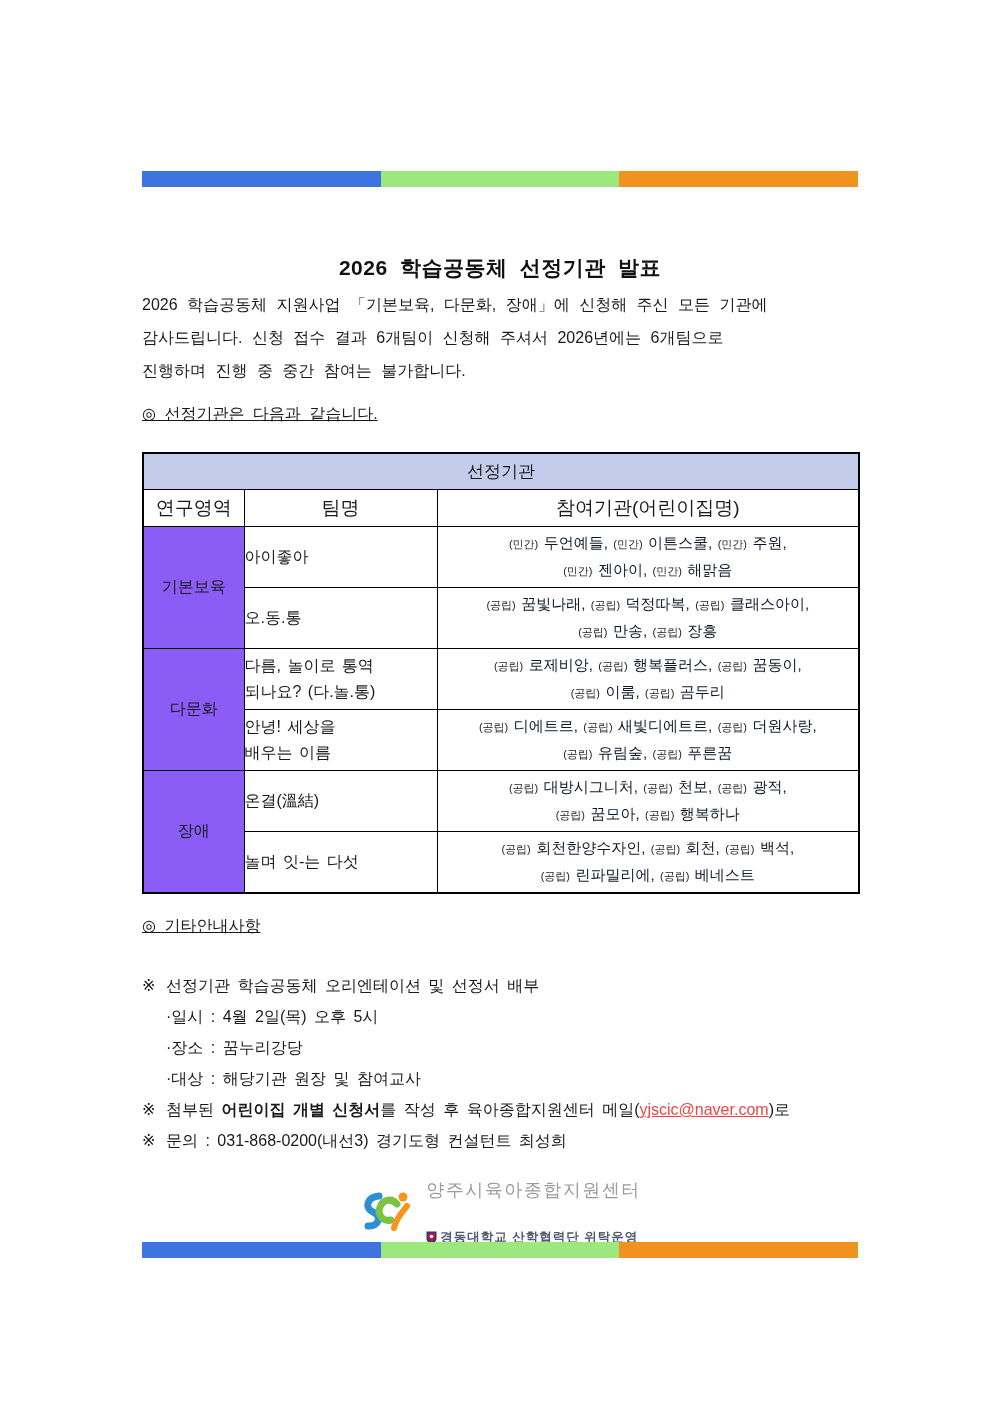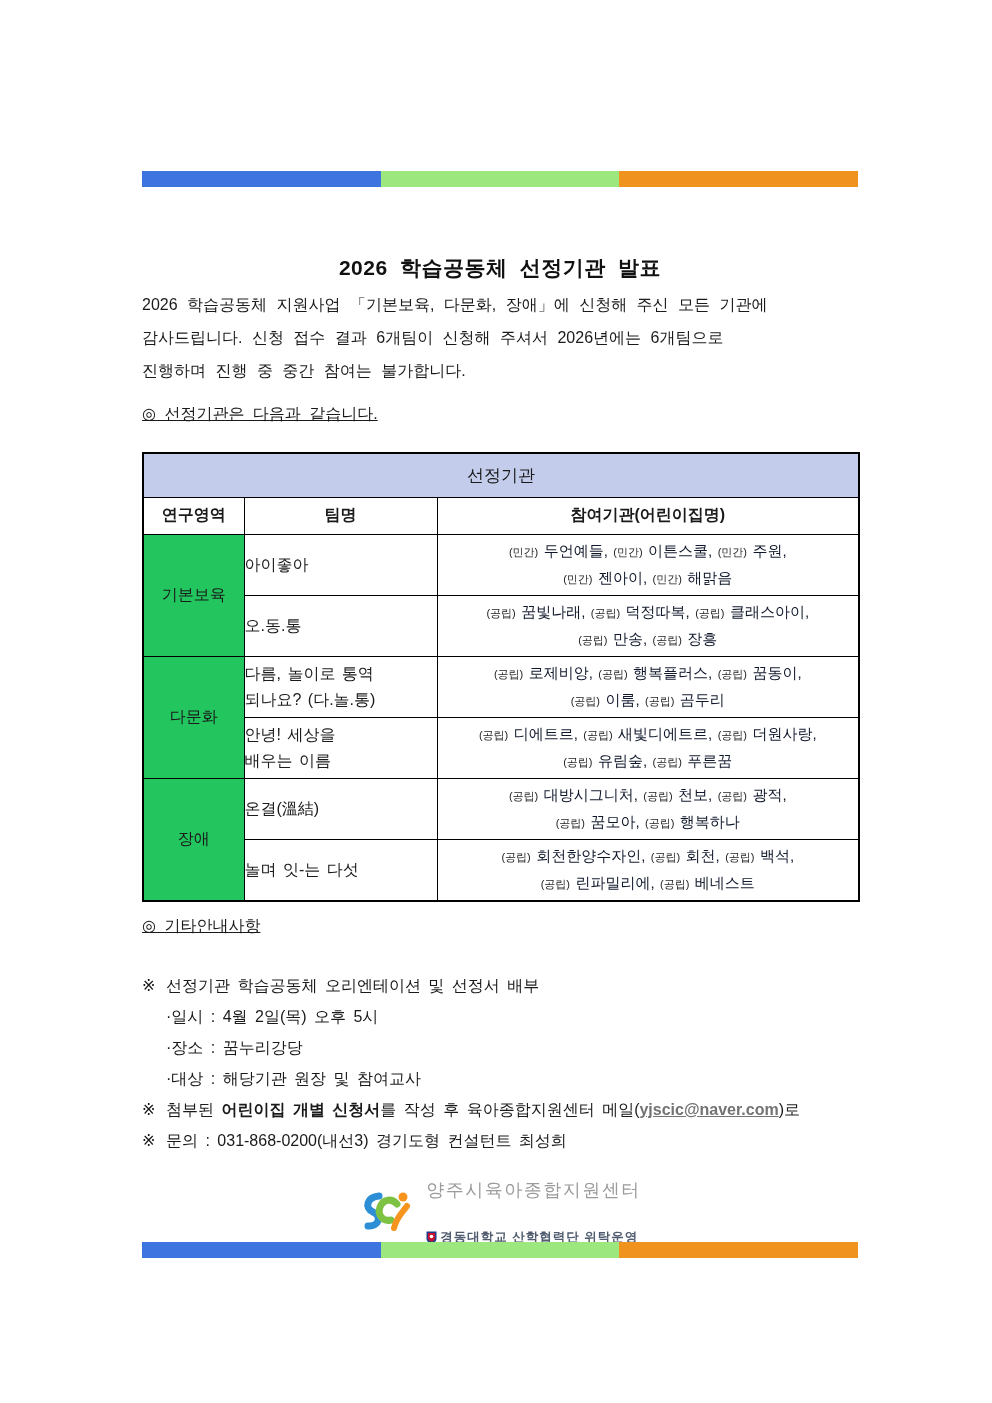--- a/index.html
+++ b/index.html
@@ -45,50 +45,50 @@
   
   .sel-table-wrap { top:452px; }
   table.sel-table {
     width:716px; border-collapse:collapse; table-layout:fixed;
     border:2px solid #000;
   }
   .sel-table th, .sel-table td { border:1px solid #000; vertical-align:middle; }
   .col-area { width:101px; }
   .col-team { width:193px; }
   .col-orgs { width:422px; }
-  .r-title { height:44px; }
+  .r-title { height:36px; }
   .r-head  { height:37px; }
   .r-data  { height:59px; }
   .tbl-title {
     background:#C3CDEB; text-align:center;
     font-size:17px; font-weight:normal; word-spacing:2px;
   }
-  .tbl-colhead { text-align:center; font-size:16px; font-weight:bold; }
+  .tbl-colhead { text-align:center; font-size:19px; font-weight:normal; }
   .cat-cell {
-    background:#22c55e; text-align:center; font-size:16px;
+    background:#8b5cf6; text-align:center; font-size:16px;
   }
   .team-cell {
     text-align:left; font-size:16px;
     white-space:pre-line; line-height:26px; word-spacing:2px;
   }
   .part-cell { text-align:center; padding:3px 2px; }
   .part-line { line-height:26px; word-spacing:1px; }
   .org-tag  { font-size:11px; color:#222; }
   .org-name { font-size:15px; color:#0f172a; }
 
   
   .notes { top:970px; font-size:16px; }
   .notes .n-line { line-height:31px; word-spacing:3px; }
   .n-flex { display:flex; }
   .n-marker { width:24px; flex:0 0 24px; }
   .n-sub { padding-left:24px; }
   .n-indent { padding-left:24px; }
   .bold { font-weight:bold; }
   a.email-link, .email-link {
-    color:#737373; text-decoration:underline; cursor:pointer;font-weight:bold;
+    color:#ef4444; text-decoration:underline; cursor:pointer;
   }
 
   
   .footer-logo {
     top:1186px; height:52px;
     display:flex; align-items:center; justify-content:center; gap:9px;
   }
   .logo-texts { display:flex; flex-direction:column; justify-content:flex-start;gap:28px; }
   .logo-name {
     font-size:18px; color:#9B9B9B; letter-spacing:1.5px; line-height:22px;

